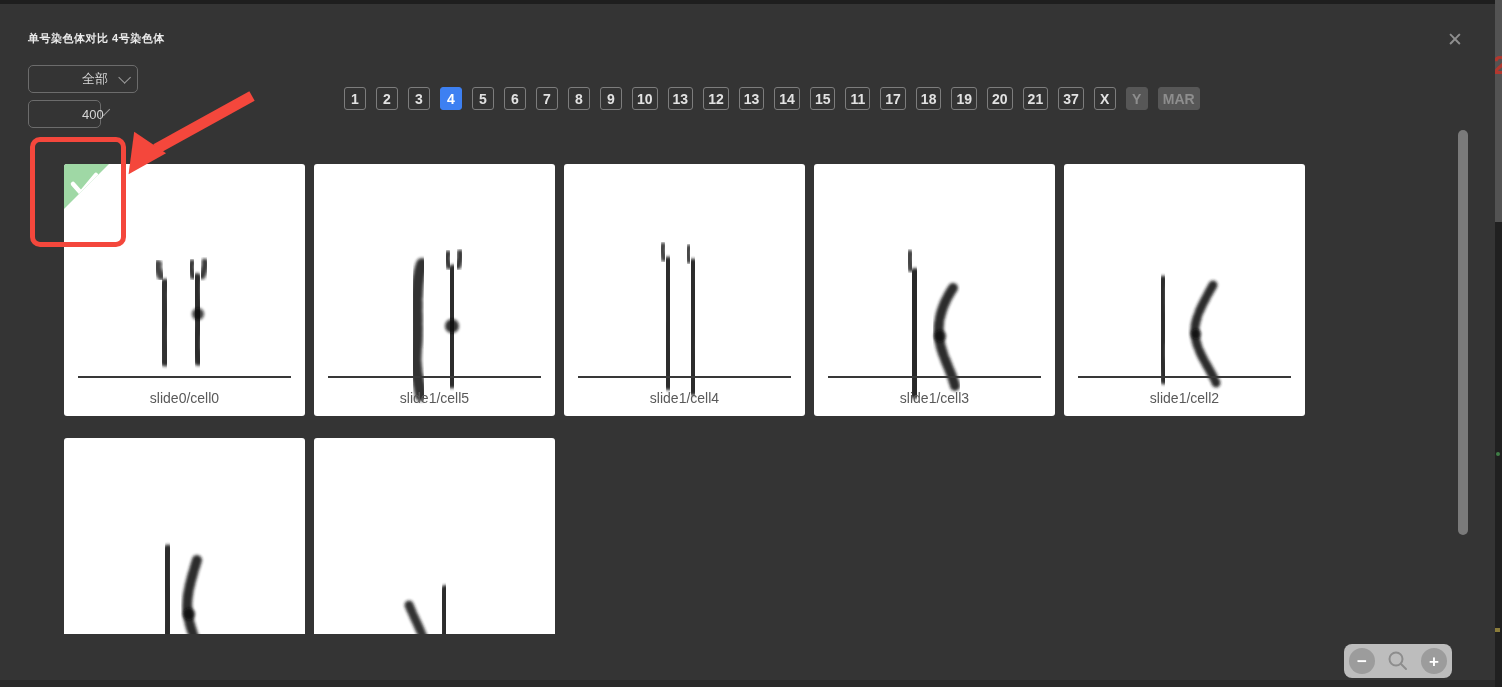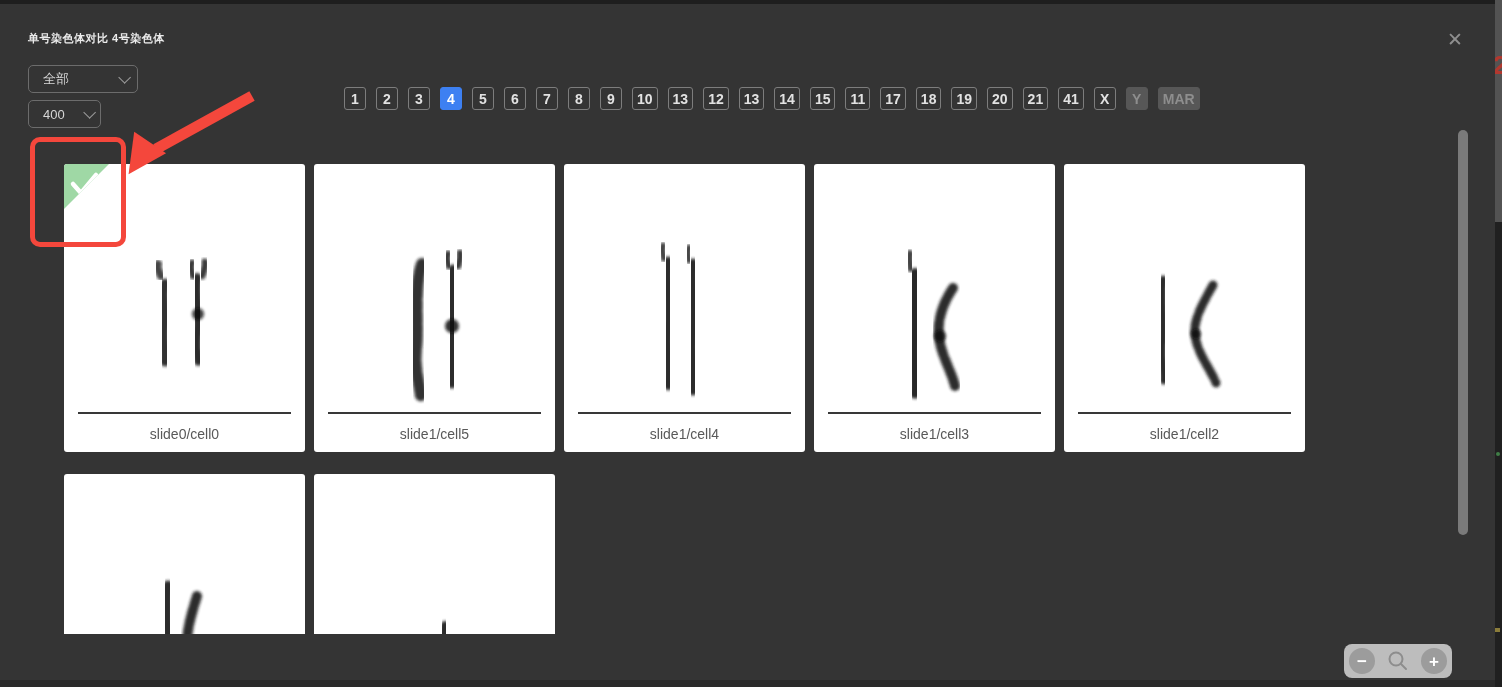--- a/index.html
+++ b/index.html
@@ -15,33 +15,33 @@
 
   .modal { position:absolute; top:4px; left:0; right:7px; bottom:0; background:#343434; }
   .modal .bottom-shade { position:absolute; left:0; right:0; bottom:0; height:7px; background:#2b2b2b; }
 
   .modal-title { position:absolute; left:28px; top:27px; font-size:11px; font-weight:bold; color:#ebebeb; letter-spacing:0.5px; }
   .close-btn { position:absolute; right:28px; top:24px; width:24px; height:24px; color:#8f8f8f; font-size:19px; line-height:24px; text-align:center; cursor:pointer; }
 
   .dropdown { position:absolute; height:28px; border:1px solid #6c6c6c; border-radius:5px; display:flex; align-items:center; color:#d6d6d6; font-size:13px; cursor:pointer; background:transparent; }
   .dropdown.dd-all { left:28px; top:61px; width:110px; padding:0 10px 0 14px; }
   .dropdown.dd-res { left:28px; top:96px; width:73px; padding:0 8px 0 14px; }
-  .dropdown .dd-value { flex:1; }
+  .dropdown .dd-value { flex:1;margin-left:39px; }
   .dropdown .chev { width:9px; height:9px; border-right:1.6px solid #9a9a9a; border-bottom:1.6px solid #9a9a9a; transform:rotate(45deg) translateY(-3px); }
 
   .tabs-row { position:absolute; left:344px; top:83px; display:flex; gap:10px; align-items:center; }
   .tab-btn { min-width:22px; height:23px; padding:0 4px; display:flex; align-items:center; justify-content:center;
              border:1px solid #7d7d7d; border-radius:3px; background:transparent; color:#e2e2e2;
              font-size:14px; font-weight:bold; font-family:"Liberation Sans",sans-serif; cursor:pointer; }
   .tab-btn.selected { background:#3d80f2; border-color:#3d80f2; color:#ffffff; }
   .tab-btn.disabled { background:#575757; border-color:#575757; color:#8e8e8e; cursor:default; }
 
   .cards-viewport { position:absolute; left:0; top:130px; width:100%; height:500px; overflow:hidden; }
   .cards-grid { margin:30px 0 0 64px; display:grid; grid-template-columns:repeat(5,241px); gap:22px 9px; }
-  .card { position:relative; width:241px; height:288px; background:#ffffff; border-radius:3px; cursor:pointer;padding-left:48px; }
+  .card { position:relative; width:241px; height:252px; background:#ffffff; border-radius:3px; cursor:pointer;padding-left:48px; }
   .card svg.chromo { position:absolute; left:0; top:0; }
   .card .divider { position:absolute; left:14px; right:14px; bottom:38px; height:2px; background:#383838; }
   .card .card-label { position:absolute; left:0; right:0; bottom:10px; text-align:center; font-size:14px; color:#595959; }
   .card .check-corner { position:absolute; left:0; top:0; width:45px; height:45px; background:#9fd8a5;
                         clip-path:polygon(0 0,100% 0,0 100%); border-top-left-radius:3px; }
   .card .check-corner svg { position:absolute; left:0; top:0; }
 
   .annotation-box { position:absolute; left:30px; top:133px; width:96px; height:110px;
                     border:5px solid #f4473c; border-radius:10px; pointer-events:none; }
   .annotation-arrow { position:absolute; left:90px; top:75px; pointer-events:none; }
@@ -100,21 +100,21 @@
       <button class="tab-btn">12</button>
       <button class="tab-btn">13</button>
       <button class="tab-btn">14</button>
       <button class="tab-btn">15</button>
       <button class="tab-btn">11</button>
       <button class="tab-btn">17</button>
       <button class="tab-btn">18</button>
       <button class="tab-btn">19</button>
       <button class="tab-btn">20</button>
       <button class="tab-btn">21</button>
-      <button class="tab-btn">41</button>
+      <button class="tab-btn">37</button>
       <button class="tab-btn">X</button>
       <button class="tab-btn disabled">Y</button>
       <button class="tab-btn disabled">MAR</button>
     </div>
 
   <div class="cards-viewport">
     <div class="cards-grid">
         <div class="card">
           <svg class="chromo" width="241" height="273" viewBox="0 0 241 273">
             <path d="M101,120 C96,132 103,148 100,162 C97,176 103,188 101,197" stroke="#151515" fill="none" stroke-linecap="round" filter="url(#chromoBlur)" stroke-width="11" stroke-dasharray="9 3 6 2 12 4 7 3" opacity="0.88"></path>

